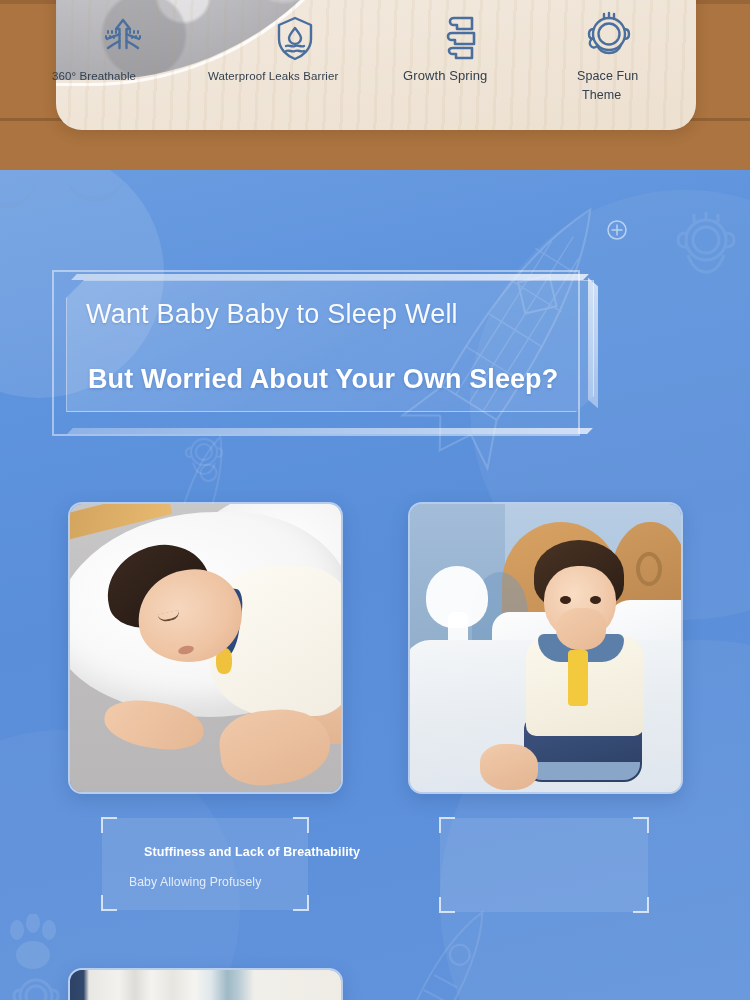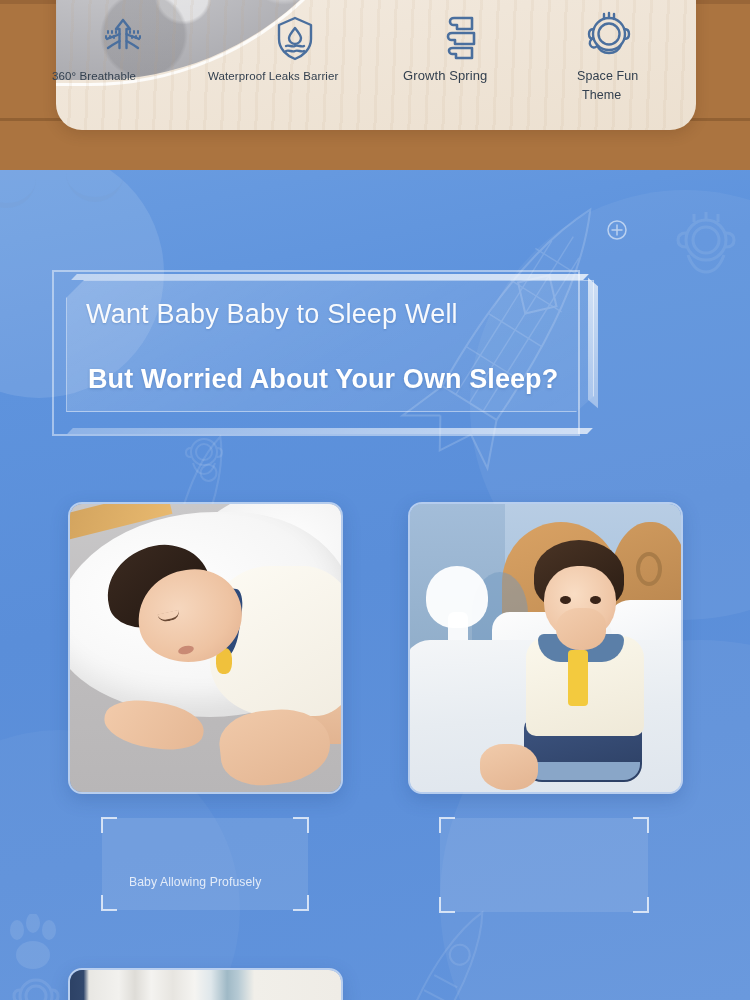--- a/index.html
+++ b/index.html
@@ -588,20 +588,21 @@
 
   <div class="photo photo-bottom">
     <div class="ph-b"></div>
   </div>
 
   <div class="caption cap-left">
     <span class="corner c-tl"></span>
     <span class="corner c-tr"></span>
     <span class="corner c-bl"></span>
     <span class="corner c-br"></span>
+    <div class="cap-l-line1">Stuffiness and Lack of Breathability</div>
     <div class="cap-l-line2">Baby Allowing Profusely</div>
   </div>
 
   <div class="caption cap-right">
     <span class="corner c-tl"></span>
     <span class="corner c-tr"></span>
     <span class="corner c-bl"></span>
     <span class="corner c-br"></span>
   </div>
 

